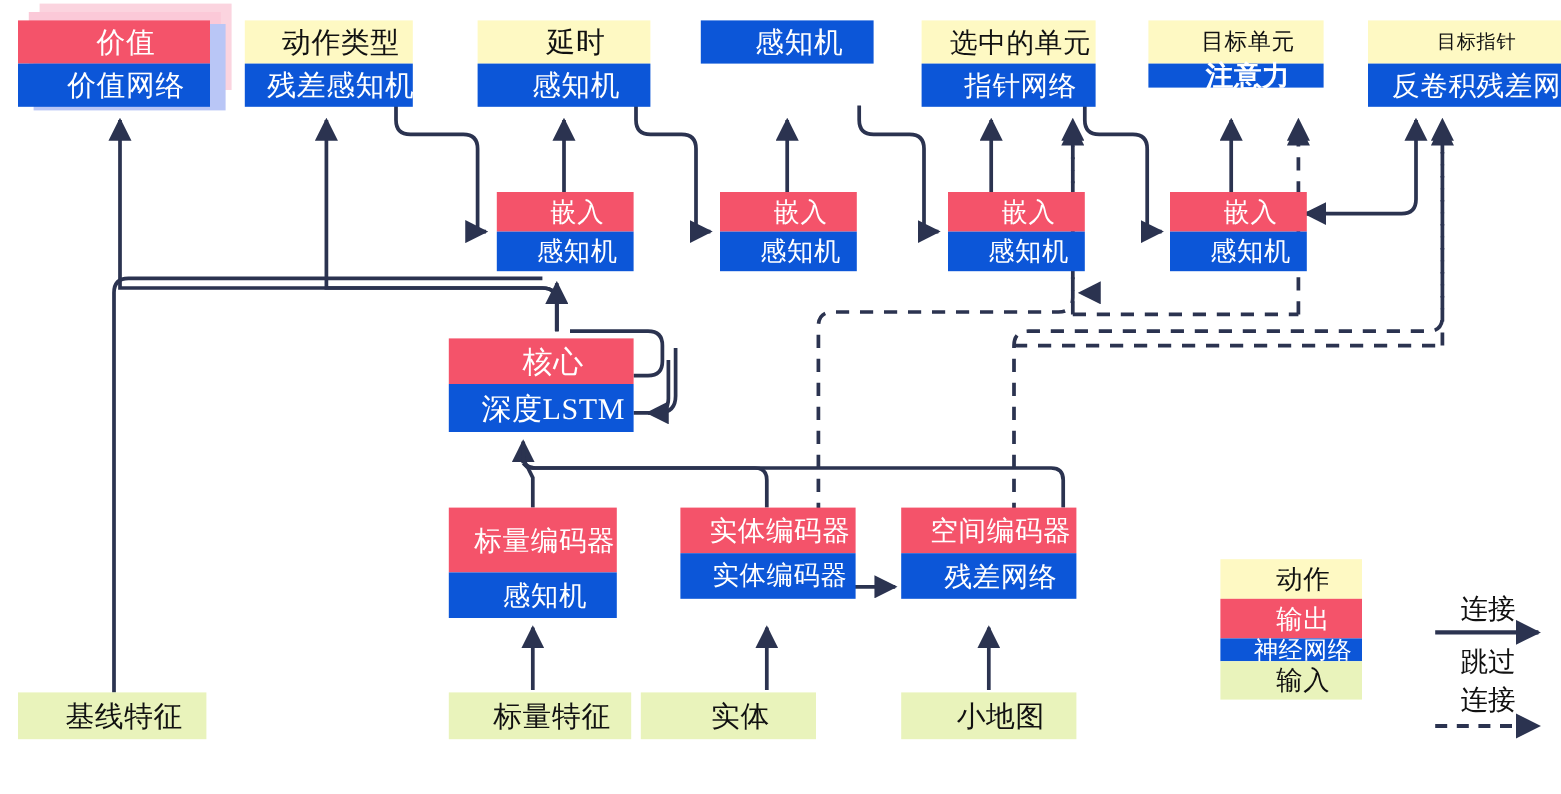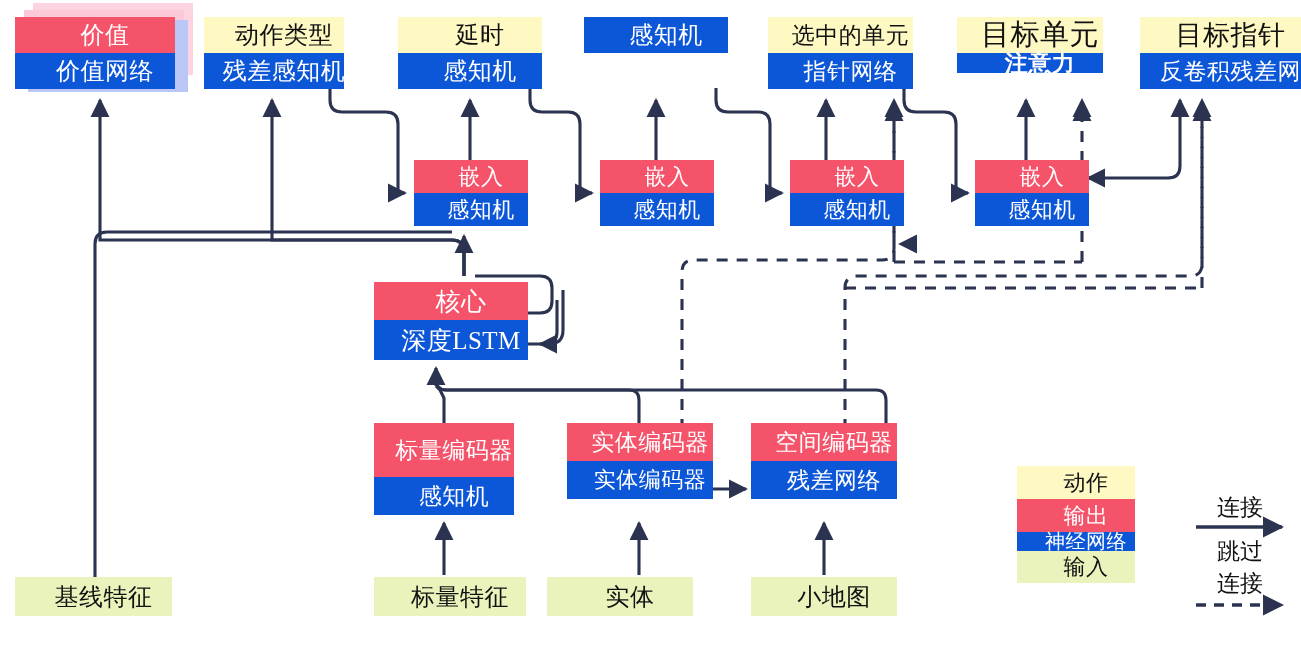--- a/index.html
+++ b/index.html
@@ -116,26 +116,26 @@
   <div class="node" style="left:584px;top:17px;width:144px;height:72px;">
     <div class="cell c-net" style="height:36px;font-size:24px;">感知机</div>
   </div>
 
   <div class="node" style="left:768px;top:17px;width:145px;height:72px;">
     <div class="cell c-action" style="height:36px;font-size:23px;">选中的单元</div>
     <div class="cell c-net" style="height:36px;font-size:23px;">指针网络</div>
   </div>
 
   <div class="node" style="left:957px;top:17px;width:146px;height:72px;">
-    <div class="cell c-action" style="height:36px;font-size:29px;">目标单元</div>
+    <div class="cell c-action" style="height:36px;font-size:19px;">目标单元</div>
     <div class="cell c-net" style="height:20px;font-size:23px;font-weight:bold;">注意力</div>
   </div>
 
   <div class="node" style="left:1140px;top:17px;width:161px;height:72px;">
-    <div class="cell c-action" style="height:36px;font-size:27px;">目标指针</div>
+    <div class="cell c-action" style="height:36px;font-size:16px;">目标指针</div>
     <div class="cell c-net" style="height:36px;font-size:23px;">反卷积残差网</div>
   </div>
 
   <div class="node" style="left:414px;top:160px;width:114px;height:66px;">
     <div class="cell c-output" style="height:33px;font-size:22px;">嵌入</div>
     <div class="cell c-net" style="height:33px;font-size:22px;">感知机</div>
   </div>
   <div class="node" style="left:600px;top:160px;width:114px;height:66px;">
     <div class="cell c-output" style="height:33px;font-size:22px;">嵌入</div>
     <div class="cell c-net" style="height:33px;font-size:22px;">感知机</div>
@@ -162,21 +162,21 @@
     <div class="cell c-output" style="height:38px;font-size:23px;">实体编码器</div>
     <div class="cell c-net" style="height:38px;font-size:22px;">实体编码器</div>
   </div>
   <div class="node" style="left:751px;top:423px;width:146px;height:76px;">
     <div class="cell c-output" style="height:38px;font-size:23px;">空间编码器</div>
     <div class="cell c-net" style="height:38px;font-size:23px;">残差网络</div>
   </div>
 
   <div class="node cell c-input" style="left:15px;top:577px;width:157px;height:39px;font-size:24px;">基线特征</div>
   <div class="node cell c-input" style="left:374px;top:577px;width:152px;height:39px;font-size:24px;">标量特征</div>
-  <div class="node cell c-input" style="left:547px;top:577px;width:146px;height:39px;font-size:24px;">实体</div>
+  <div class="node cell c-input" style="left:534px;top:577px;width:146px;height:39px;font-size:24px;">实体</div>
   <div class="node cell c-input" style="left:751px;top:577px;width:146px;height:39px;font-size:24px;">小地图</div>
 
   <svg style="position:absolute;left:0;top:0;width:1301px;height:662px;z-index:2;">
     <path d="M 95 577 L 95 244 Q 95 232 107 232 L 452 232" fill="none" stroke="#2B3350" stroke-width="3.1"></path>
   </svg>
 
   <div class="legend-box" style="left:1017px;top:466px;width:118px;height:131px;">
     <div class="cell c-action" style="height:33px;font-size:22px;">动作</div>
     <div class="cell c-output" style="height:33px;font-size:22px;">输出</div>
     <div class="cell c-net" style="height:19px;font-size:20px;">神经网络</div>

